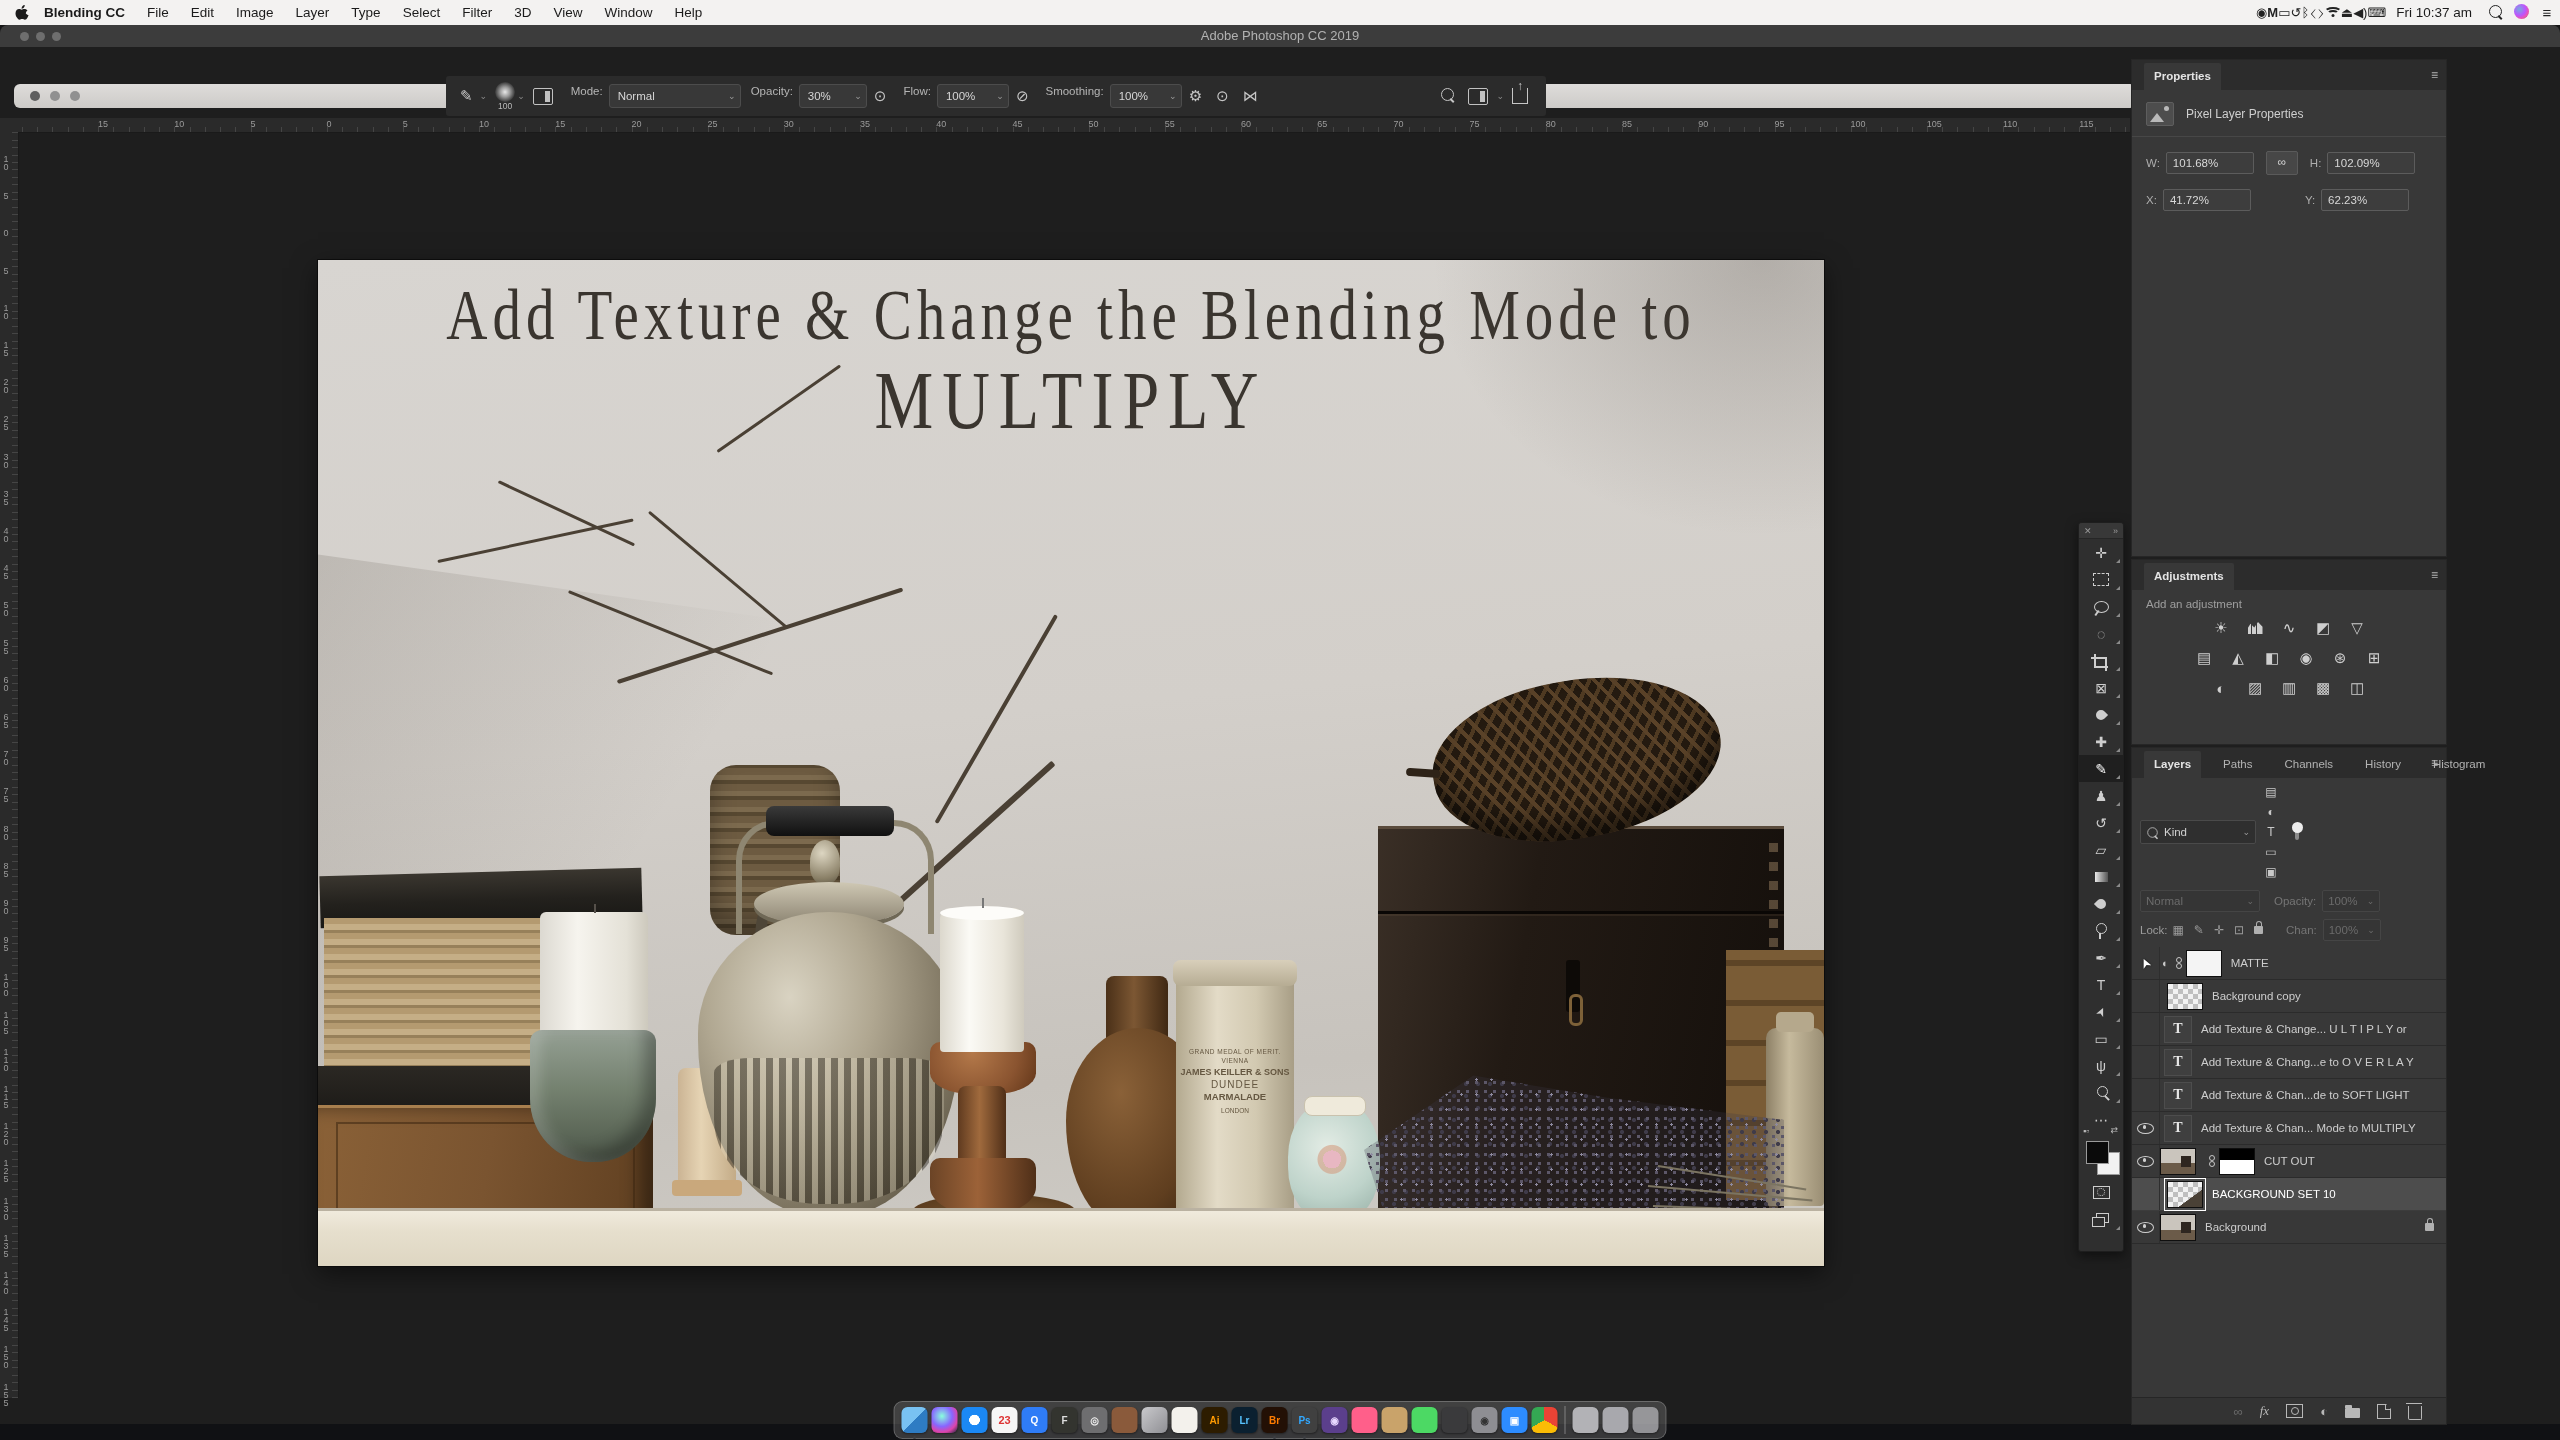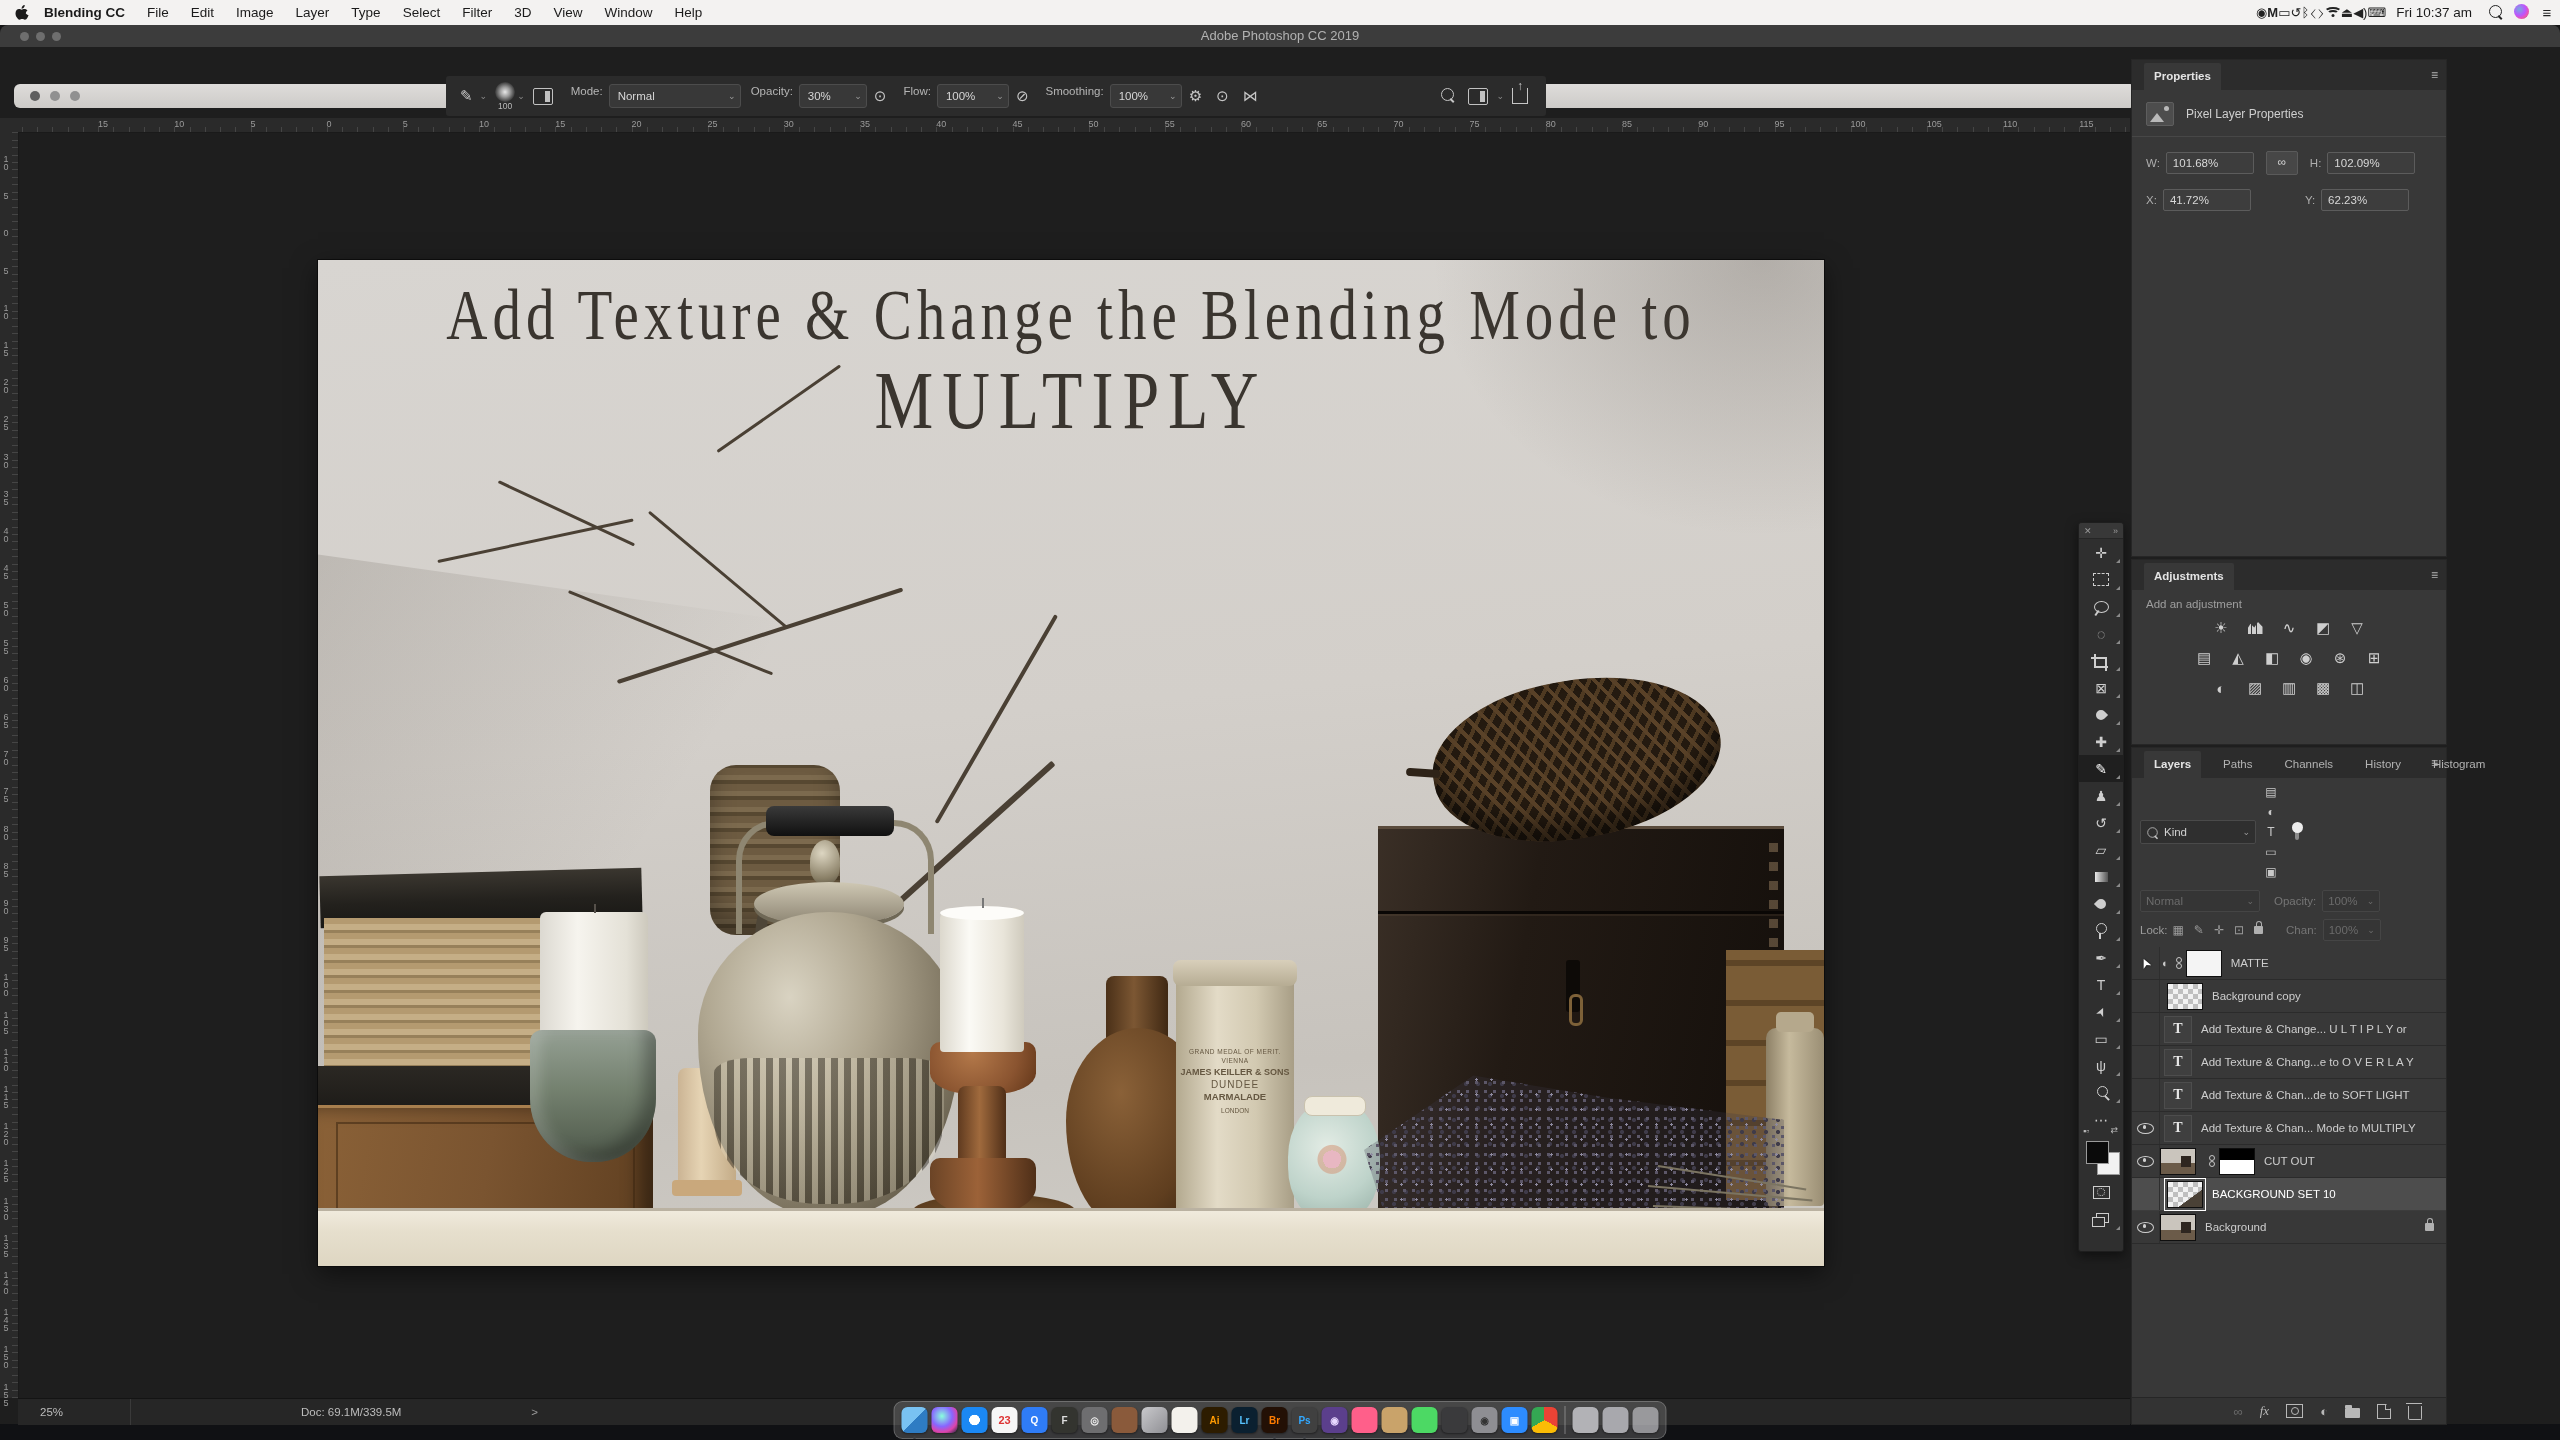--- a/index.html
+++ b/index.html
@@ -730,25 +730,20 @@
         <span style="color: rgb(106, 106, 106);">∞</span>
         <span style="font-style: italic; font-family: &quot;Liberation Serif&quot;, serif;">fx</span>
         <span class="b-mask"></span>
         <span>◐</span>
         <span class="b-folder"></span>
         <span class="b-new"></span>
         <span class="b-trash"></span>
       </div>
   </div>
 
-  <div class="abs" id="statusbar">
-    <span id="zoomfield">25%</span>
-    <span id="docinfo">Doc: 69.1M/339.5M</span>
-    <span id="statchev">&gt;</span>
-  </div>
 
   <div id="dock">
       <span class="dicon" style="background: linear-gradient(135deg, rgb(121, 194, 242) 50%, rgb(46, 124, 195) 50%); color: rgb(255, 255, 255);">
         <span class="dot"></span>
       </span>
       <span class="dicon" style="background: radial-gradient(circle at 40% 35%, rgb(136, 255, 221), rgb(136, 102, 255) 45%, rgb(221, 68, 170) 70%, rgb(17, 34, 51)); color: rgb(255, 255, 255);"></span>
       <span class="dicon" style="background: radial-gradient(circle, rgb(255, 255, 255) 0px, rgb(255, 255, 255) 28%, rgb(27, 136, 244) 30%); color: rgb(255, 255, 255);"></span>
       <span class="dicon" style="background: rgb(246, 246, 246); color: rgb(221, 51, 51); font-size: 11px;">23</span>
       <span class="dicon" style="background: rgb(47, 124, 246); color: rgb(255, 255, 255);">Q</span>
       <span class="dicon" style="background: rgb(51, 52, 47); color: rgb(221, 221, 221);">F</span>

